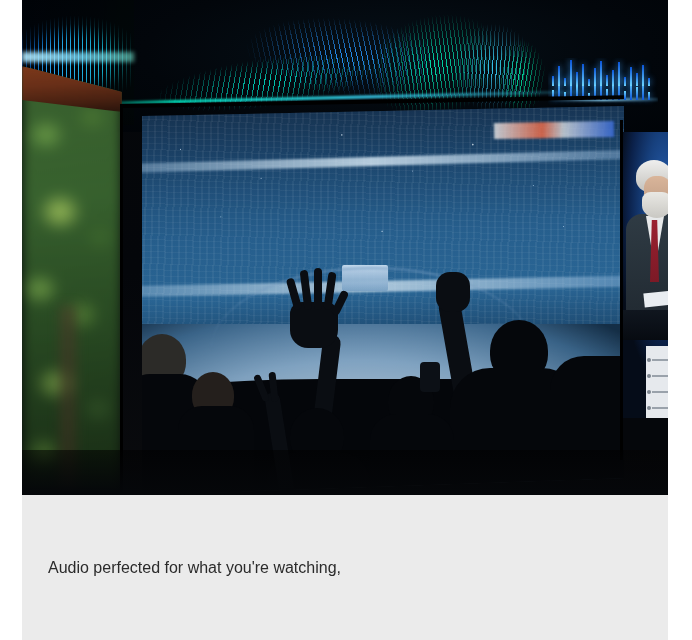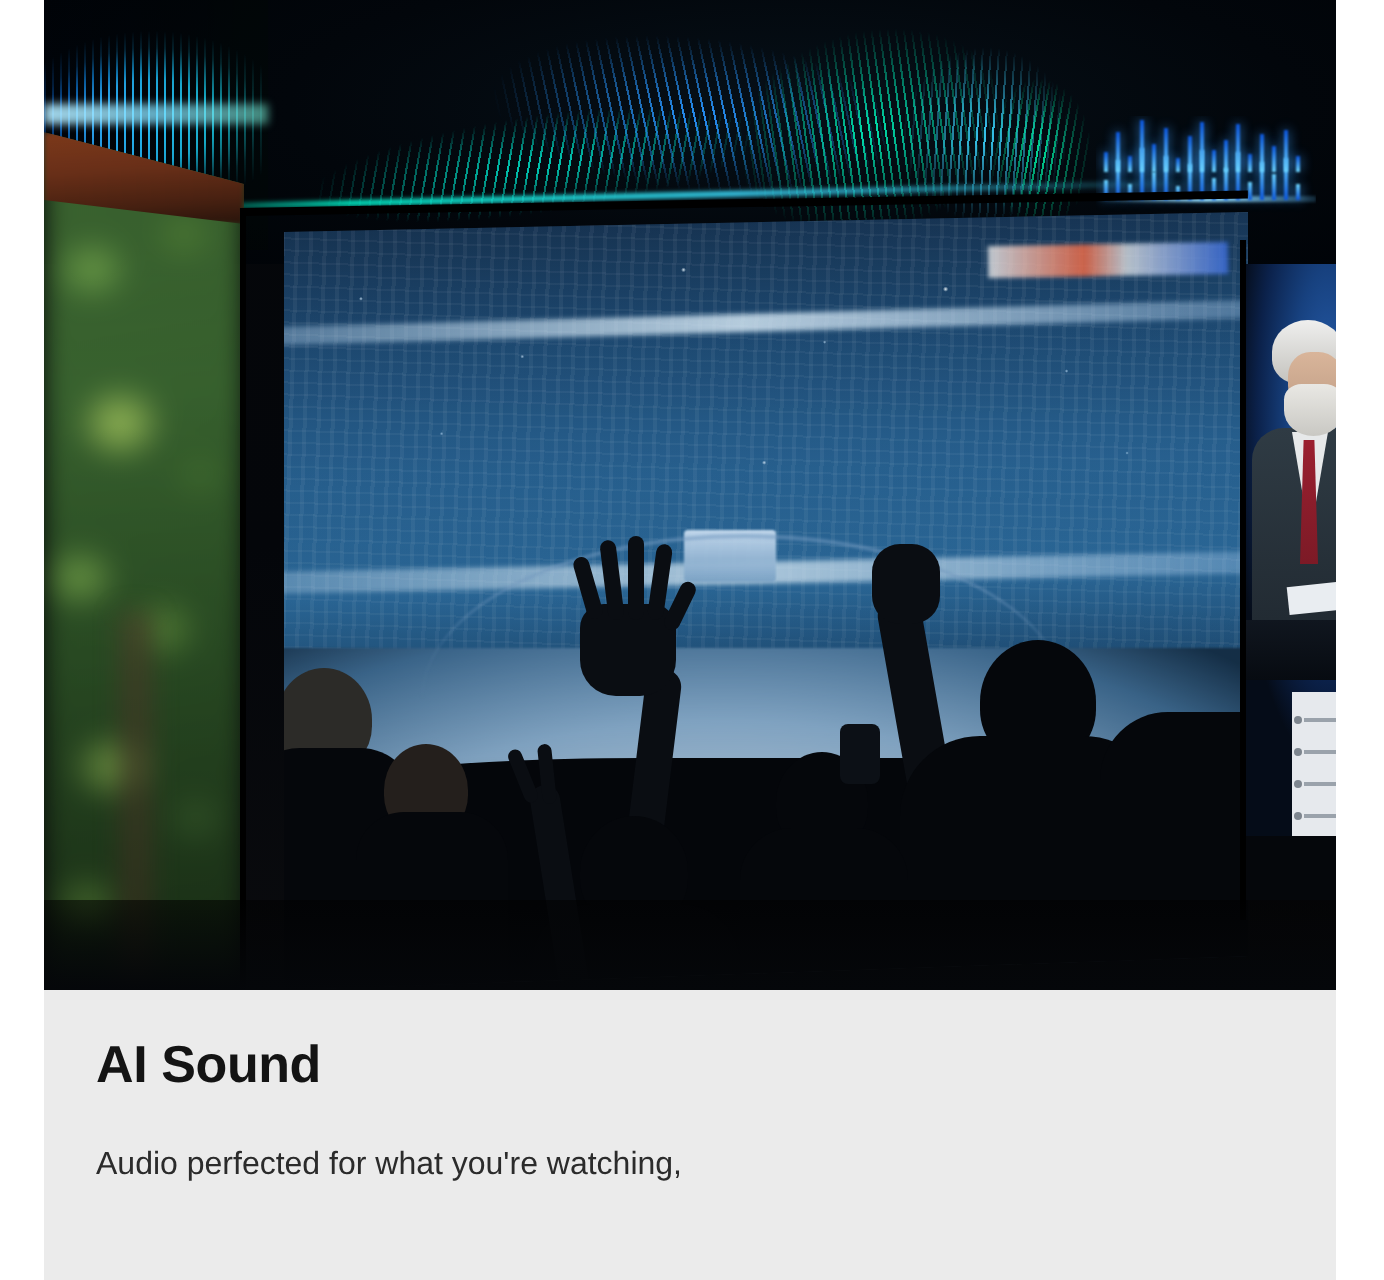--- a/index.html
+++ b/index.html
@@ -183,21 +183,21 @@
 
   
   .caption{
     position:absolute;left:22px;top:495px;width:646px;height:145px;background:#ebebeb;
   }
   .cap-title{
     position:absolute;left:26px;top:22px;margin:0;
     font-size:26px;line-height:30px;font-weight:700;color:#141414;letter-spacing:-.2px;
   }
   .cap-sub{
-    position:absolute;left:26px;top:76px;margin:0;
+    position:absolute;left:26px;top:61px;margin:0;
     font-size:16px;line-height:23px;font-weight:400;color:#2b2b2b;
   }
 </style>
 </head>
 <body>
 
 <div class="page">
 
   <div class="hero" aria-label="Television displaying a hockey arena crowd with sound waves emanating above the screen">
 
@@ -332,19 +332,18 @@
       <div class="nature-veil"></div>
     </div>
 
     <div class="seam" style="left:98px;top:104px;width:3px;height:392px;"></div>
     <div class="seam" style="left:598px;top:120px;width:3px;height:340px;"></div>
     <div class="seam" style="left:98px;top:104px;width:504px;height:4px;transform:rotate(-1deg);transform-origin:left;"></div>
     <div class="seam" style="left:0;top:450px;width:646px;height:46px;background:linear-gradient(180deg,rgba(0,0,0,.55),#05070a);"></div>
   </div>
 
   <div class="caption">
-    <h2 class="cap-title">AI Sound</h2>
     <p class="cap-sub">
       <span>Audio perfected for what you're watching,</span><br>
     </p>
   </div>
 
 </div>
 
 </body></html>

